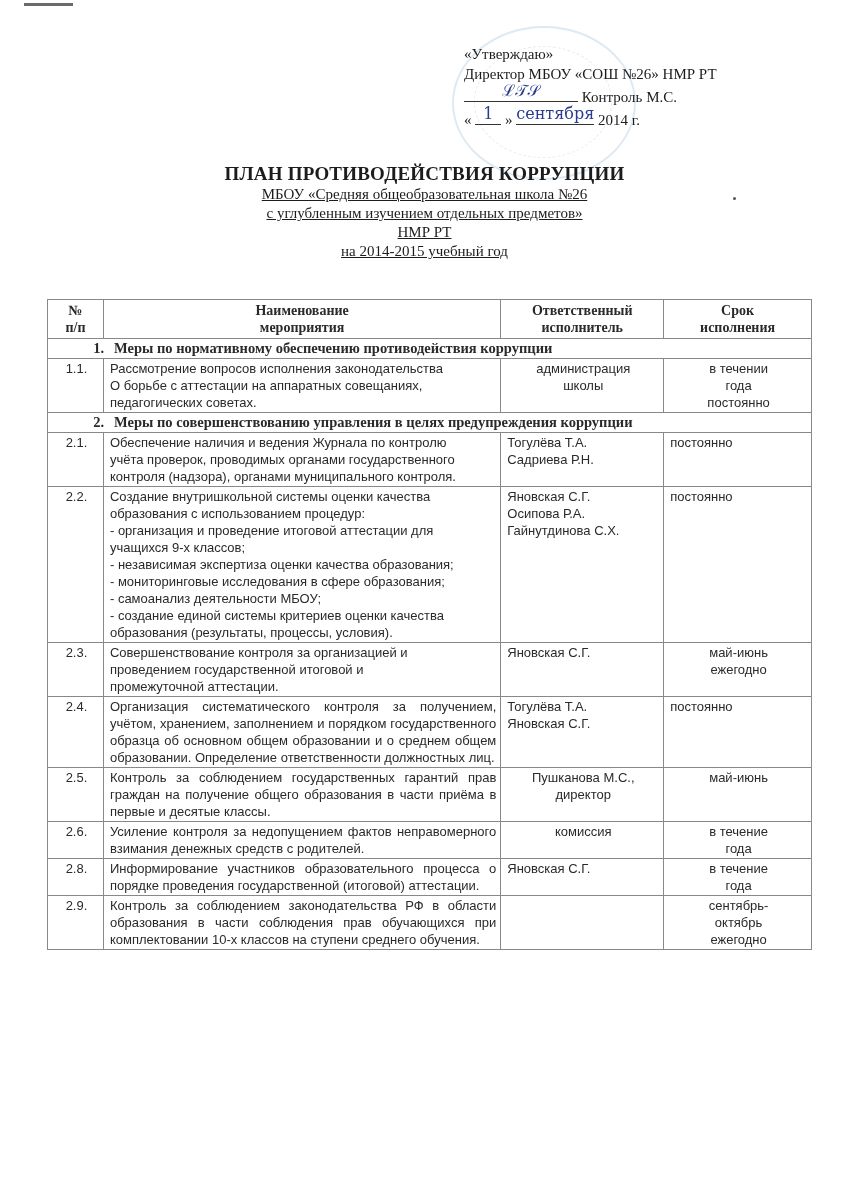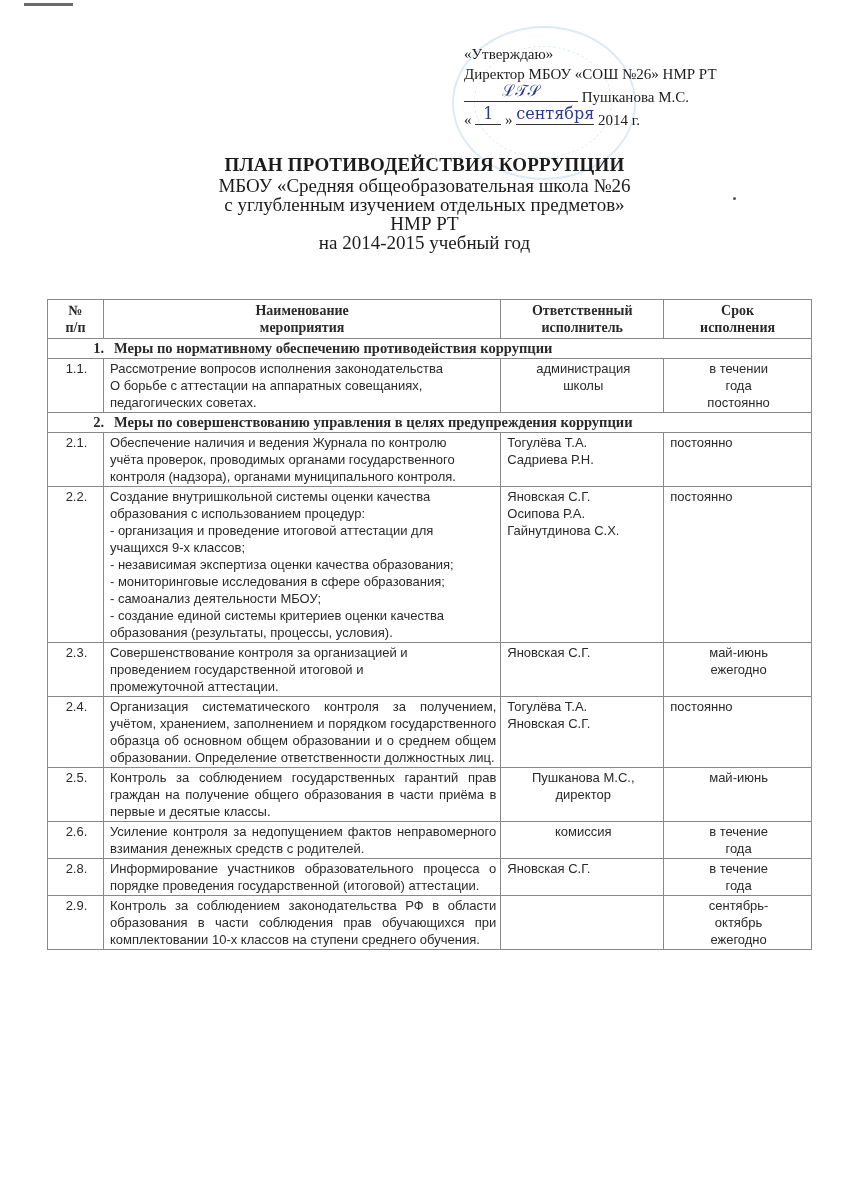--- a/index.html
+++ b/index.html
@@ -10,23 +10,23 @@
     .corner-mark { position: absolute; left: 24px; top: 3px; width: 49px; height: 3px; background: #6a6a6a; }
     .approval { position: absolute; left: 464px; top: 44px; font-size: 15px; line-height: 20px; }
     .approval .line { white-space: nowrap; }
     .sig-blank { display: inline-block; border-bottom: 1px solid #333; vertical-align: baseline; position: relative; }
     .sig-handwritten { position: absolute; left: 0; right: 0; bottom: 0; text-align: center;
       font-family: "DejaVu Serif", serif; color: #2a3b8f; font-size: 16px; }
     .stamp { position: absolute; left: 452px; top: 26px; width: 180px; height: 150px; border-radius: 50%;
       border: 2px solid rgba(120,170,210,0.25); pointer-events: none; }
     .stamp-inner { position: absolute; left: 20px; top: 18px; width: 136px; height: 110px; border-radius: 50%;
       border: 1px dashed rgba(120,170,210,0.22); }
-    .title-block { position: absolute; left: 0; width: 849px; top: 154px; text-align: center; }
+    .title-block { position: absolute; left: 0; width: 849px; top: 163px; text-align: center; }
     .title-block .main-title { font-weight: bold; font-size: 19px; line-height: 22px; letter-spacing: 0.2px; }
-    .title-block .sub { font-size: 19px; line-height: 19px; }
+    .title-block .sub { font-size: 15px; line-height: 19px; text-decoration: underline; }
     .dot-mark { position: absolute; left: 733px; top: 197px; width: 3px; height: 3px; background: #555; border-radius: 50%; }
 
     table.plan { position: absolute; left: 47px; top: 299px; width: 765px; border-collapse: collapse;
       font-family: "Liberation Sans", "DejaVu Sans", sans-serif; font-size: 13px; line-height: 17px; color: #2a2a2a; }
     table.plan td, table.plan th { border: 1px solid #888; padding: 1px 4px 1px 6px; vertical-align: top; }
     table.plan th { font-weight: bold; font-family: "Liberation Serif", serif; font-size: 14px; text-align: center; vertical-align: middle; padding: 2px 2px; }
     col.c-num { width: 56px; } col.c-name { width: 398px; } col.c-resp { width: 163px; } col.c-term { width: 148px; }
     .num { text-align: center; margin-top: 30px; }
     .section td { font-weight: bold; font-family: "Liberation Serif", serif; font-size: 14.5px; padding: 2px 6px; }
     .section .sec-num { display: inline-block; width: 24px; text-align: right; margin-left: 26px; margin-right: 10px; }
@@ -43,21 +43,21 @@
     <div class="stamp-inner"></div>
   </div>
 
 <div class="approval">
   <div class="line">«Утверждаю»</div>
   <div class="line">Директор МБОУ «СОШ №26» НМР РТ</div>
   <div class="line">
     <span class="sig-blank" style="width:114px;height:17px;">
       <span class="sig-handwritten">ℒ𝒯𝒮</span>
     </span>
-    <span>Пушканова М.С.</span>
+    <span>Контроль М.С.</span>
   </div>
   <div class="line">
     <span>«</span>
     <span class="sig-blank" style="width:26px;height:17px;">
       <span class="sig-handwritten">1</span>
     </span>
     <span>»</span>
     <span class="sig-blank" style="width:78px;height:17px;">
       <span class="sig-handwritten">сентября</span>
     </span>

